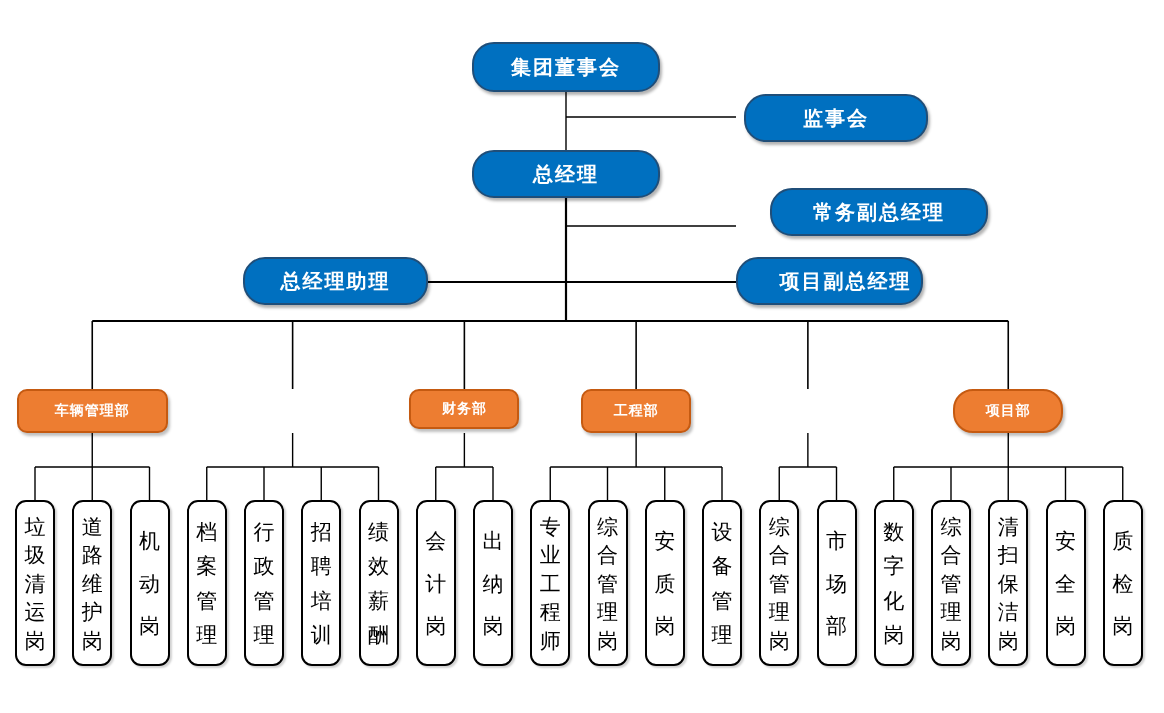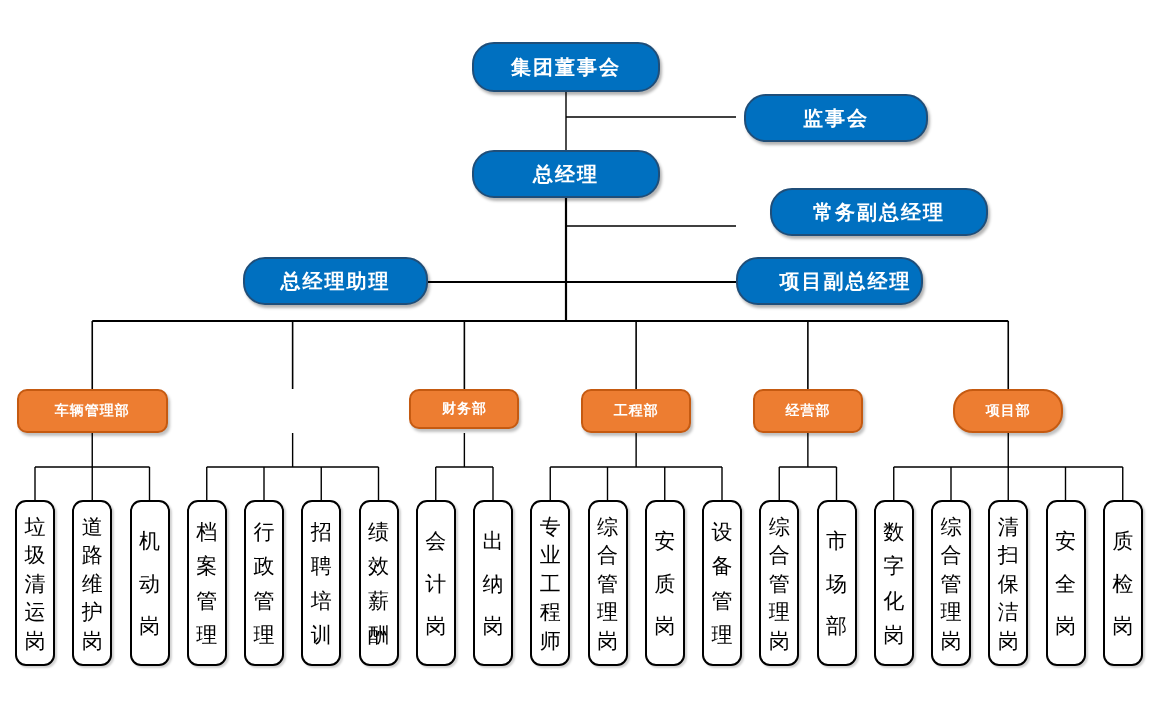--- a/index.html
+++ b/index.html
@@ -195,23 +195,20 @@
       <span class="ch">安</span>
       <span class="ch">质</span>
       <span class="ch">岗</span>
     </div>
     <div class="node pos" style="left: 702px; top: 500px; width: 40px; height: 166px;">
       <span class="ch">设</span>
       <span class="ch">备</span>
       <span class="ch">管</span>
       <span class="ch">理</span>
     </div>
-    <div class="node dept" style="left: 752.875px; top: 389px; width: 110px; height: 44px;">
-      <span>经营部</span>
-    </div>
     <div class="node pos" style="left: 759.25px; top: 500px; width: 40px; height: 166px;">
       <span class="ch">综</span>
       <span class="ch">合</span>
       <span class="ch">管</span>
       <span class="ch">理</span>
       <span class="ch">岗</span>
     </div>
     <div class="node pos" style="left: 816.5px; top: 500px; width: 40px; height: 166px;">
       <span class="ch">市</span>
       <span class="ch">场</span>

